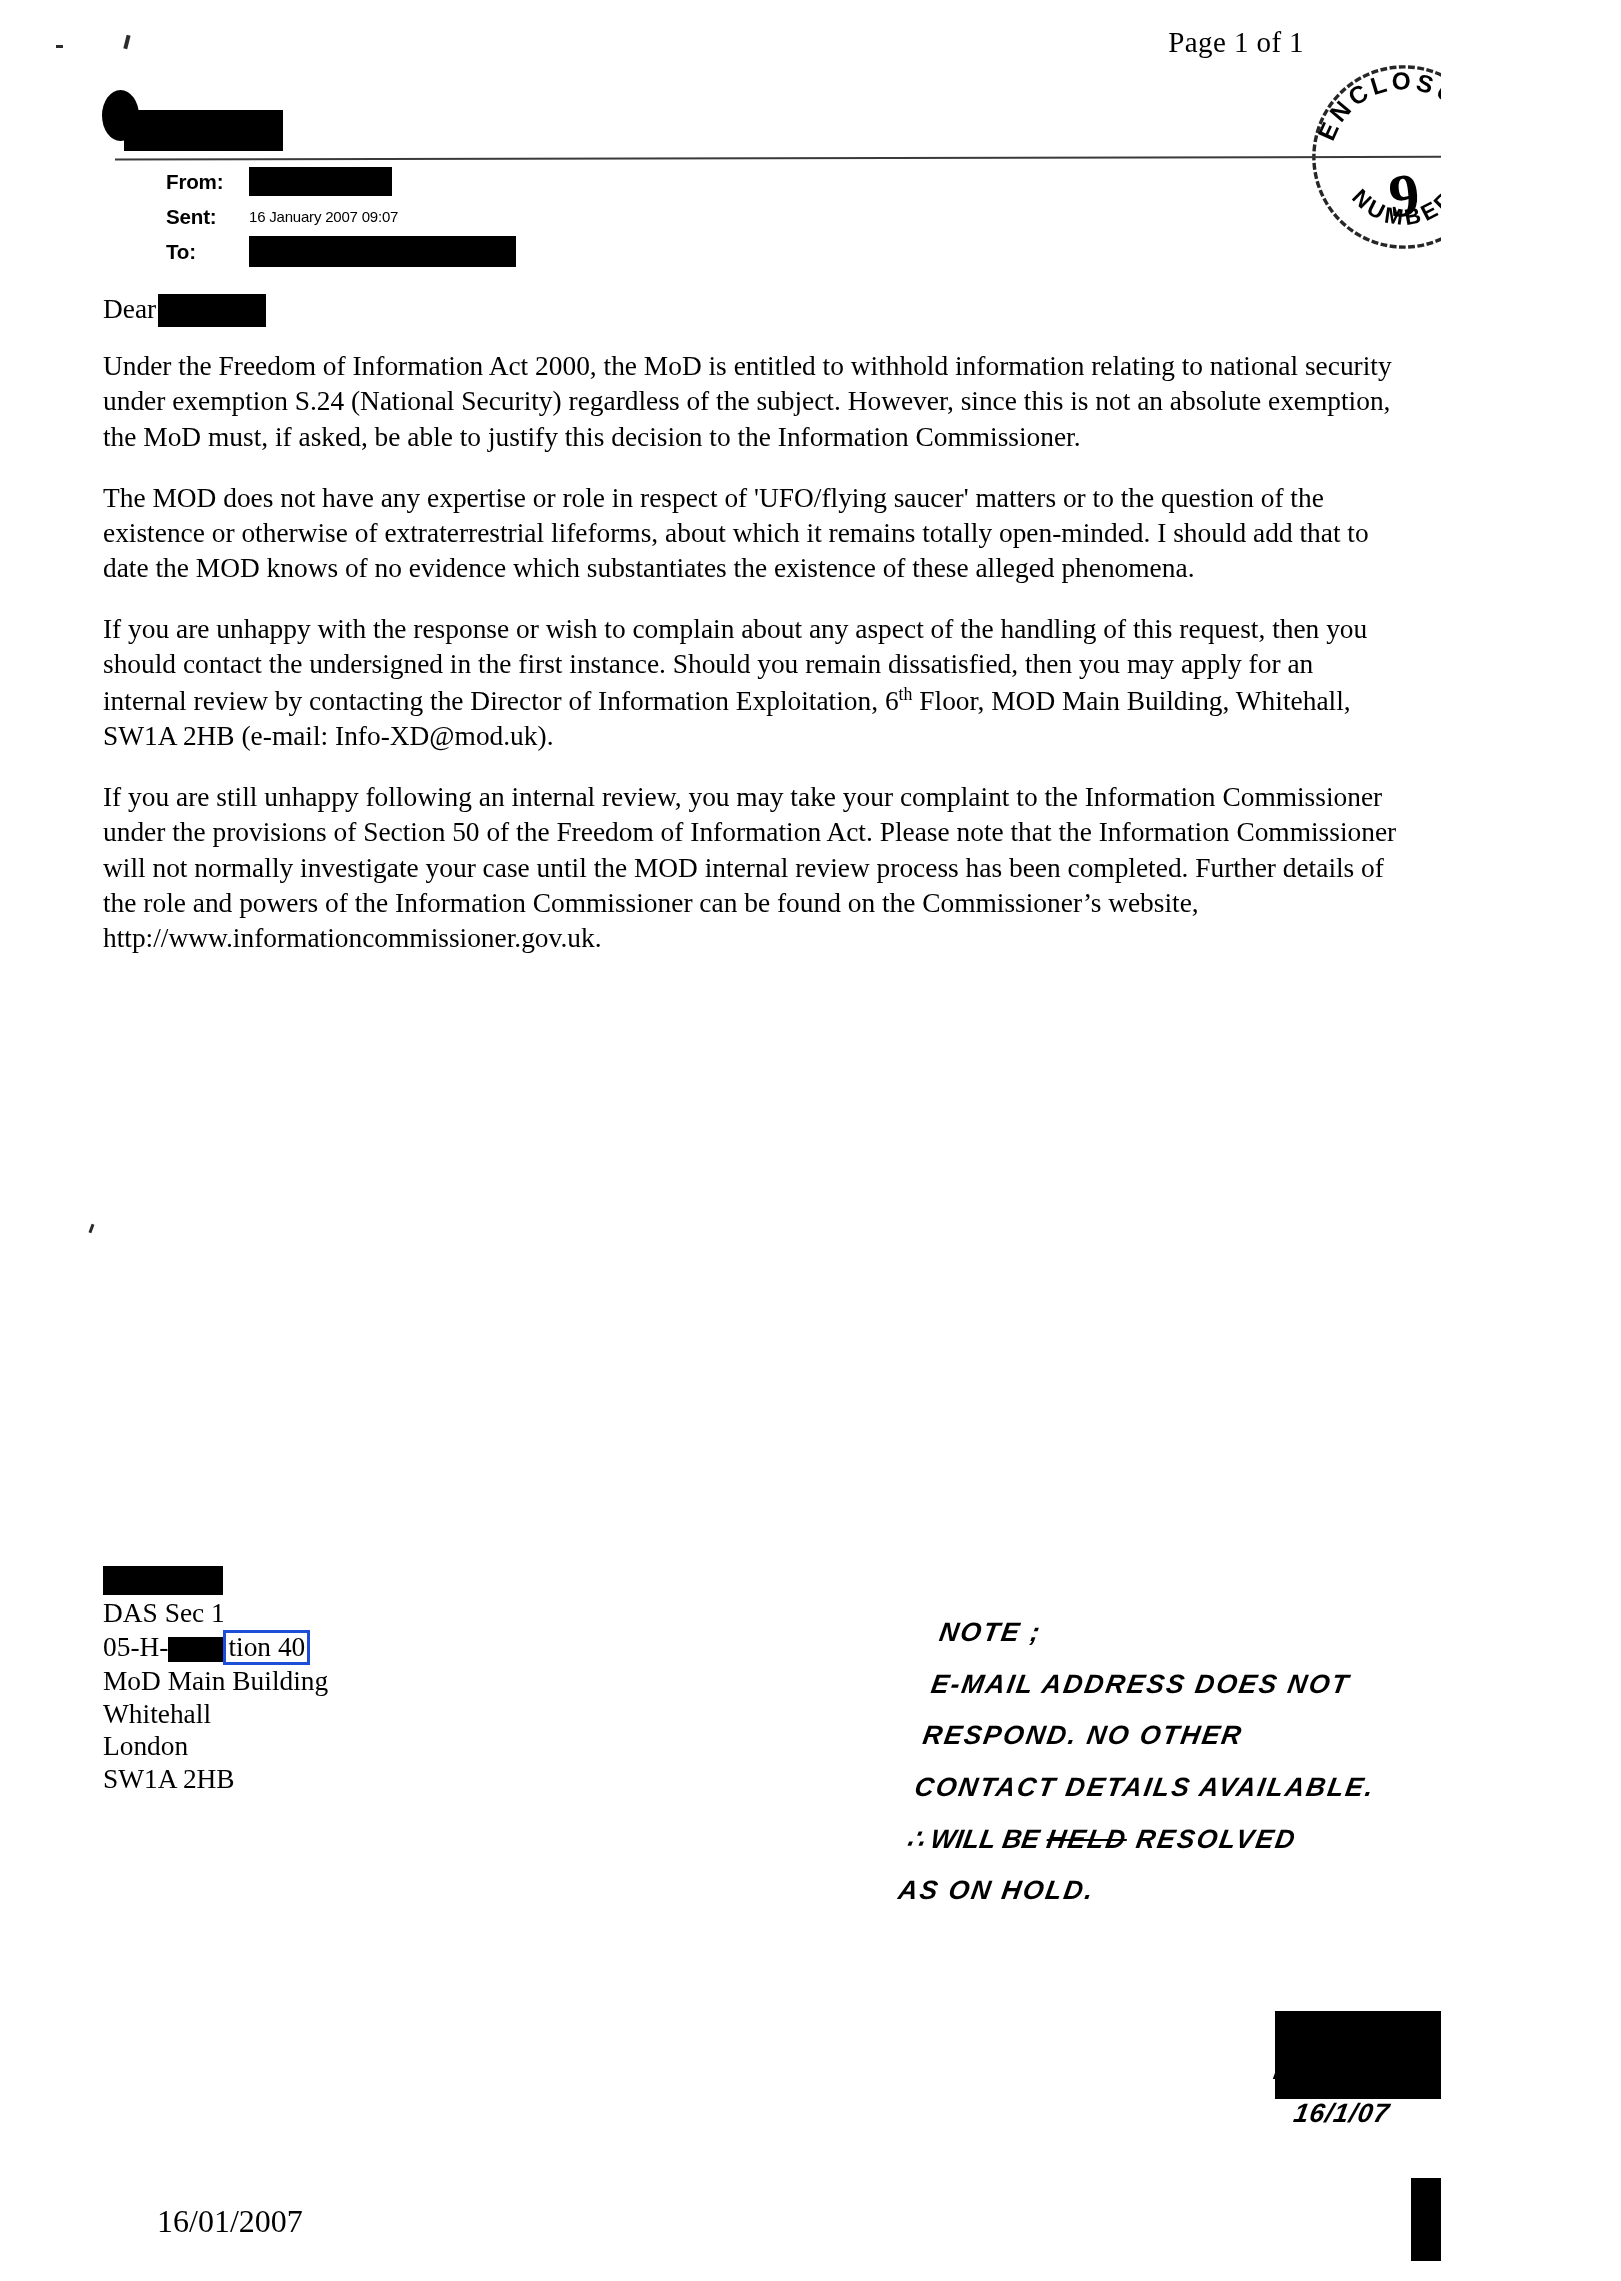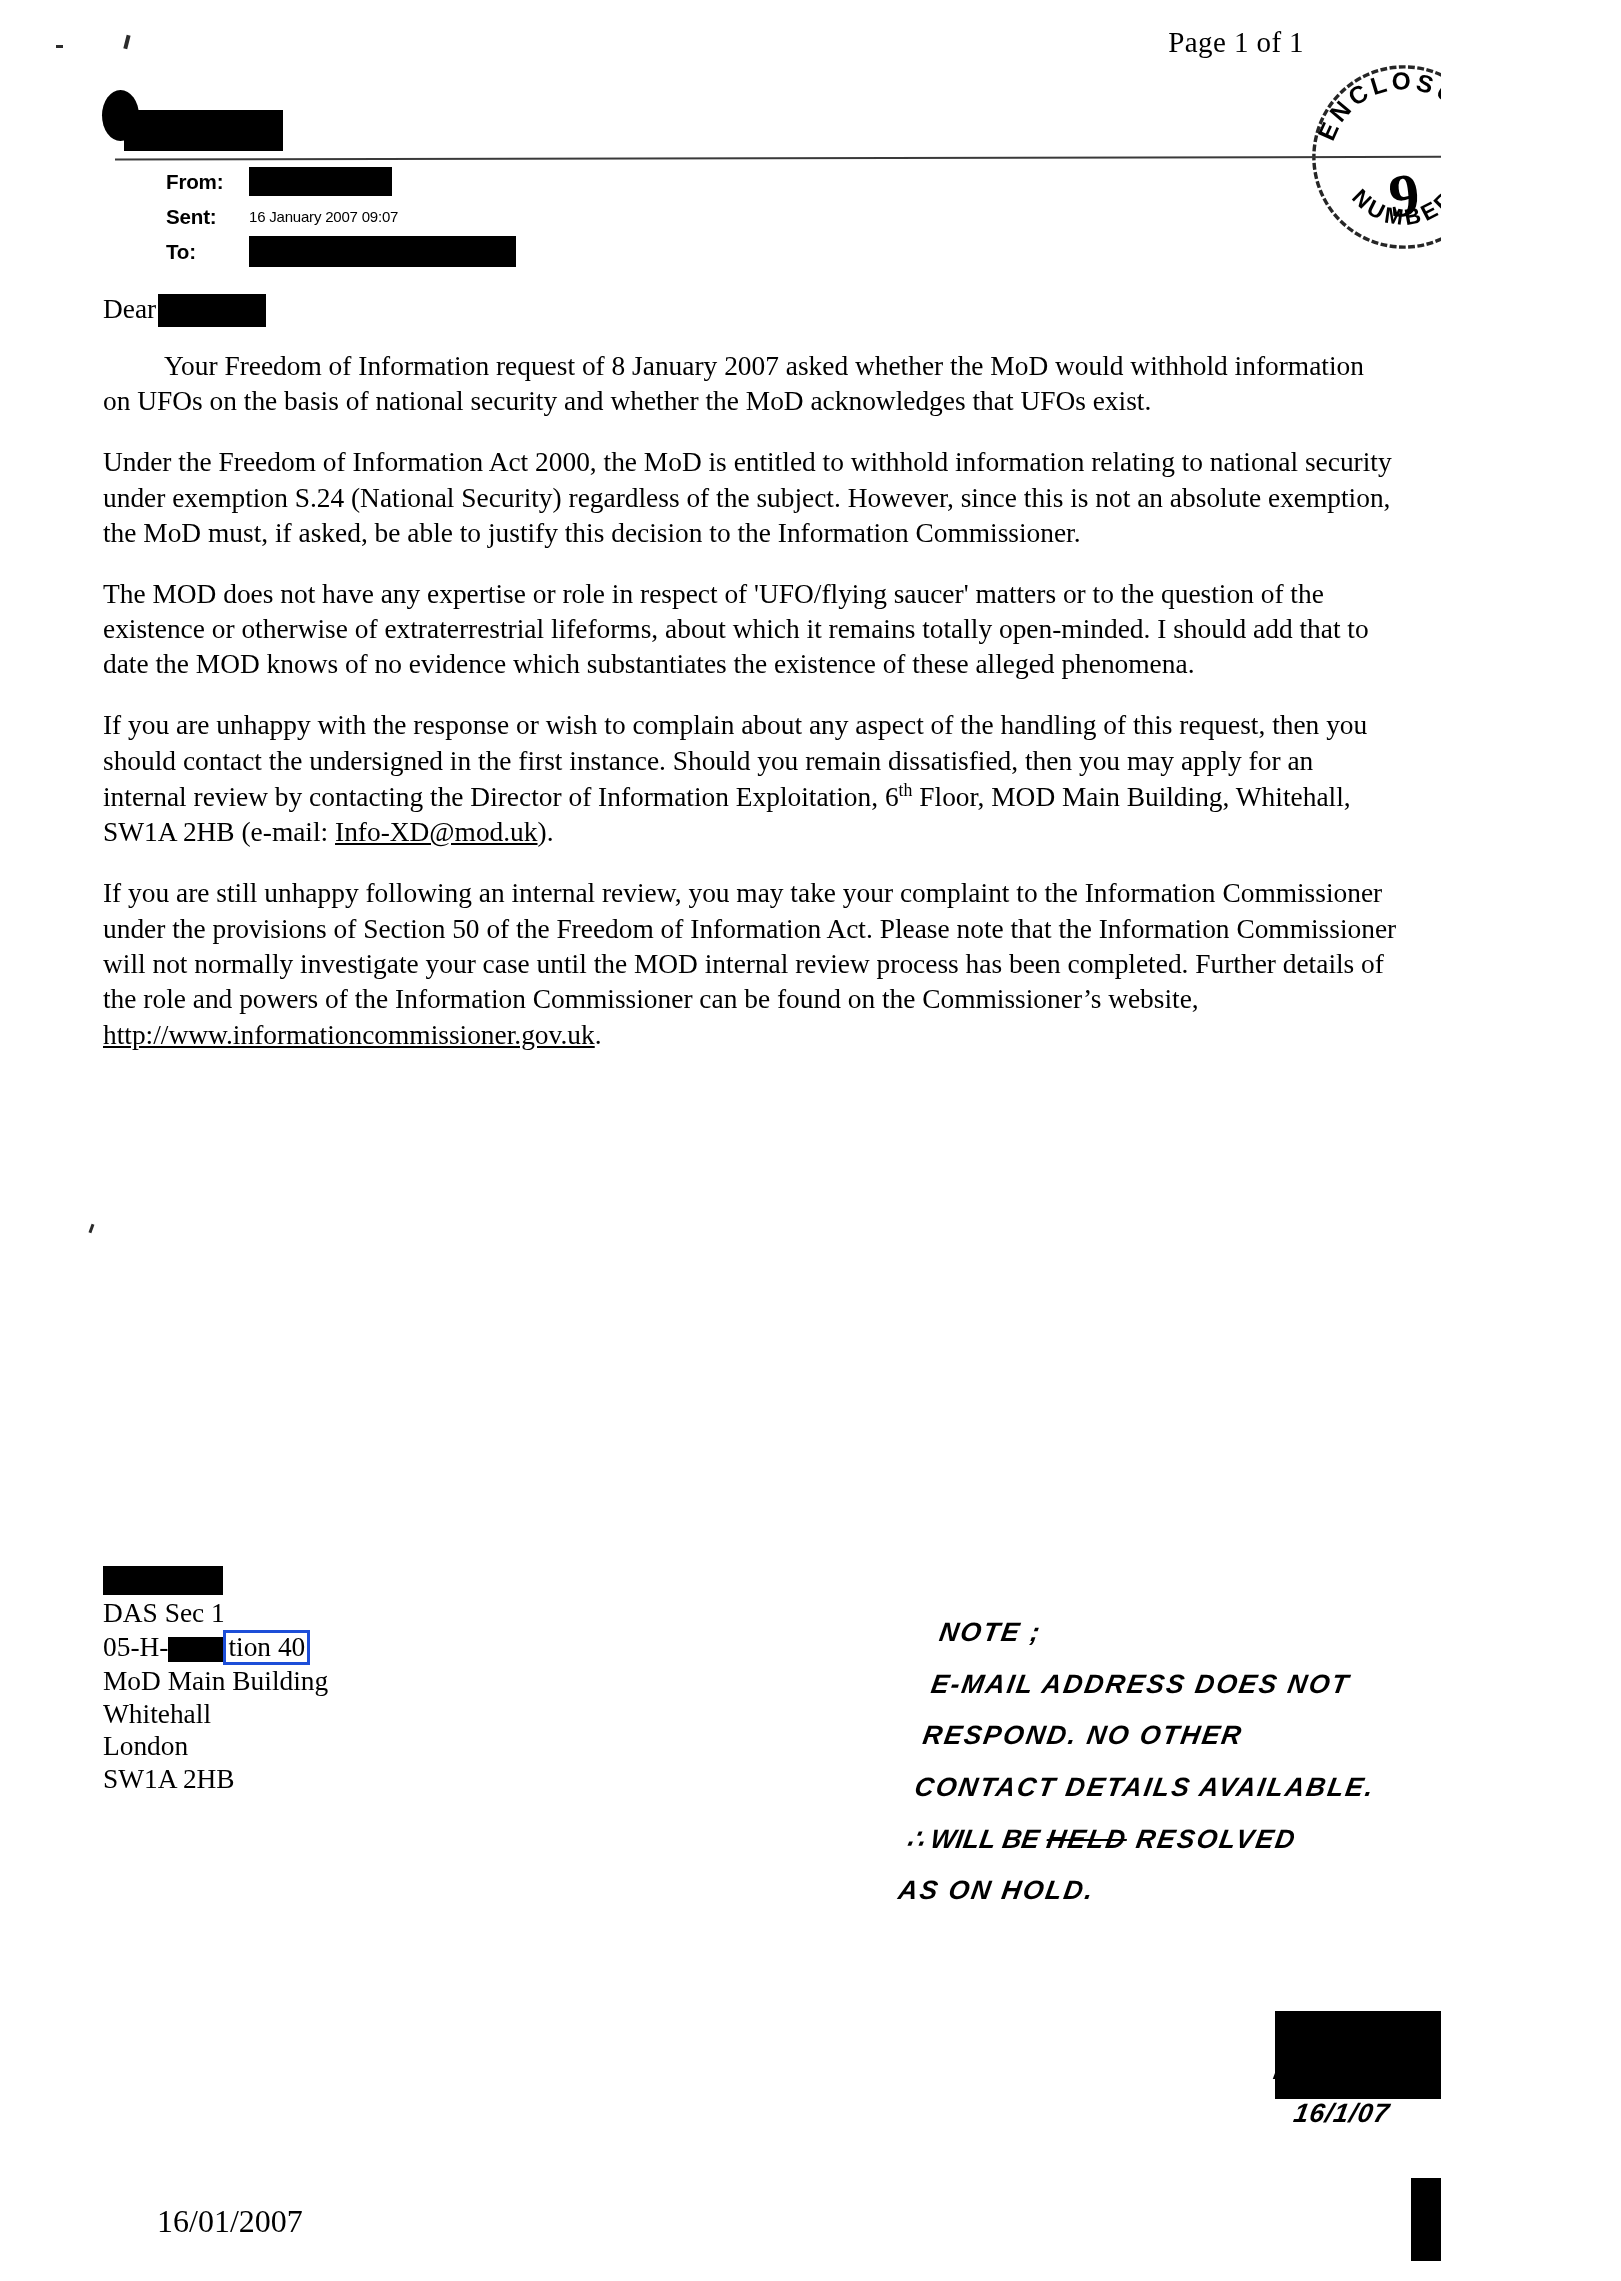--- a/index.html
+++ b/index.html
@@ -130,21 +130,21 @@
     line-height: 1.29;
     text-align: left;
   }
   .body-text p {
     margin: 0 0 25.5px 0;
   }
   .body-text p.indented {
     text-indent: 61px;
   }
   .sup { font-size: 0.65em; vertical-align: super; }
-  .ulink { text-decoration: underline; }
+  .ulink { }
 
   
   .sig-block {
     position: absolute;
     left: 103px;
     top: 1566px;
     font-size: 27.4px;
     line-height: 1.20;
   }
   .sig-name-redact {
@@ -256,21 +256,20 @@
       <div class="redact" style="width:267px;height:31px;"></div>
     </div>
   </div>
 
   <div class="salutation">
     <span>Dear</span>
     <span class="redact" style="width:108px;height:33px;margin-left:2px;"></span>
   </div>
 
   <div class="body-text">
-    <p class="indented">Your Freedom of Information request of 8 January 2007 asked whether the MoD would withhold information on UFOs on the basis of national security and whether the MoD acknowledges that UFOs exist.</p>
     <p>Under the Freedom of Information Act 2000, the MoD is entitled to withhold information relating to national security under exemption S.24 (National Security) regardless of the subject. However, since this is not an absolute exemption, the MoD must, if asked, be able to justify this decision to the Information Commissioner.</p>
     <p>The MOD does not have any expertise or role in respect of 'UFO/flying saucer' matters or to the question of the existence or otherwise of extraterrestrial lifeforms, about which it remains totally open-minded. I should add that to date the MOD knows of no evidence which substantiates the existence of these alleged phenomena.</p>
     <p><span>If you are unhappy with the response or wish to complain about any aspect of the handling of this request, then you should contact the undersigned in the first instance.  Should you remain dissatisfied, then you may apply for an internal review by contacting the Director of Information Exploitation, 6</span><span class="sup">th</span><span> Floor, MOD Main Building, Whitehall, SW1A 2HB (e-mail: </span><span class="ulink">Info-XD@mod.uk</span><span>).</span></p>
     <p><span>If you are still unhappy following an internal review, you may take your complaint to the Information Commissioner under the provisions of Section 50 of the Freedom of Information Act. Please note that the Information Commissioner will not normally investigate your case until the MOD internal review process has been completed.  Further details of the role and powers of the Information Commissioner can be found on the Commissioner’s website, </span><span class="ulink">http://www.informationcommissioner.gov.uk</span><span>.</span></p>
   </div>
 
   <div class="speck" style="left:90px;top:1224px;width:2.9px;height:8.8px;transform:rotate(20deg);"></div>
 
   <div class="sig-block">
     <div class="sig-name-redact"></div>

